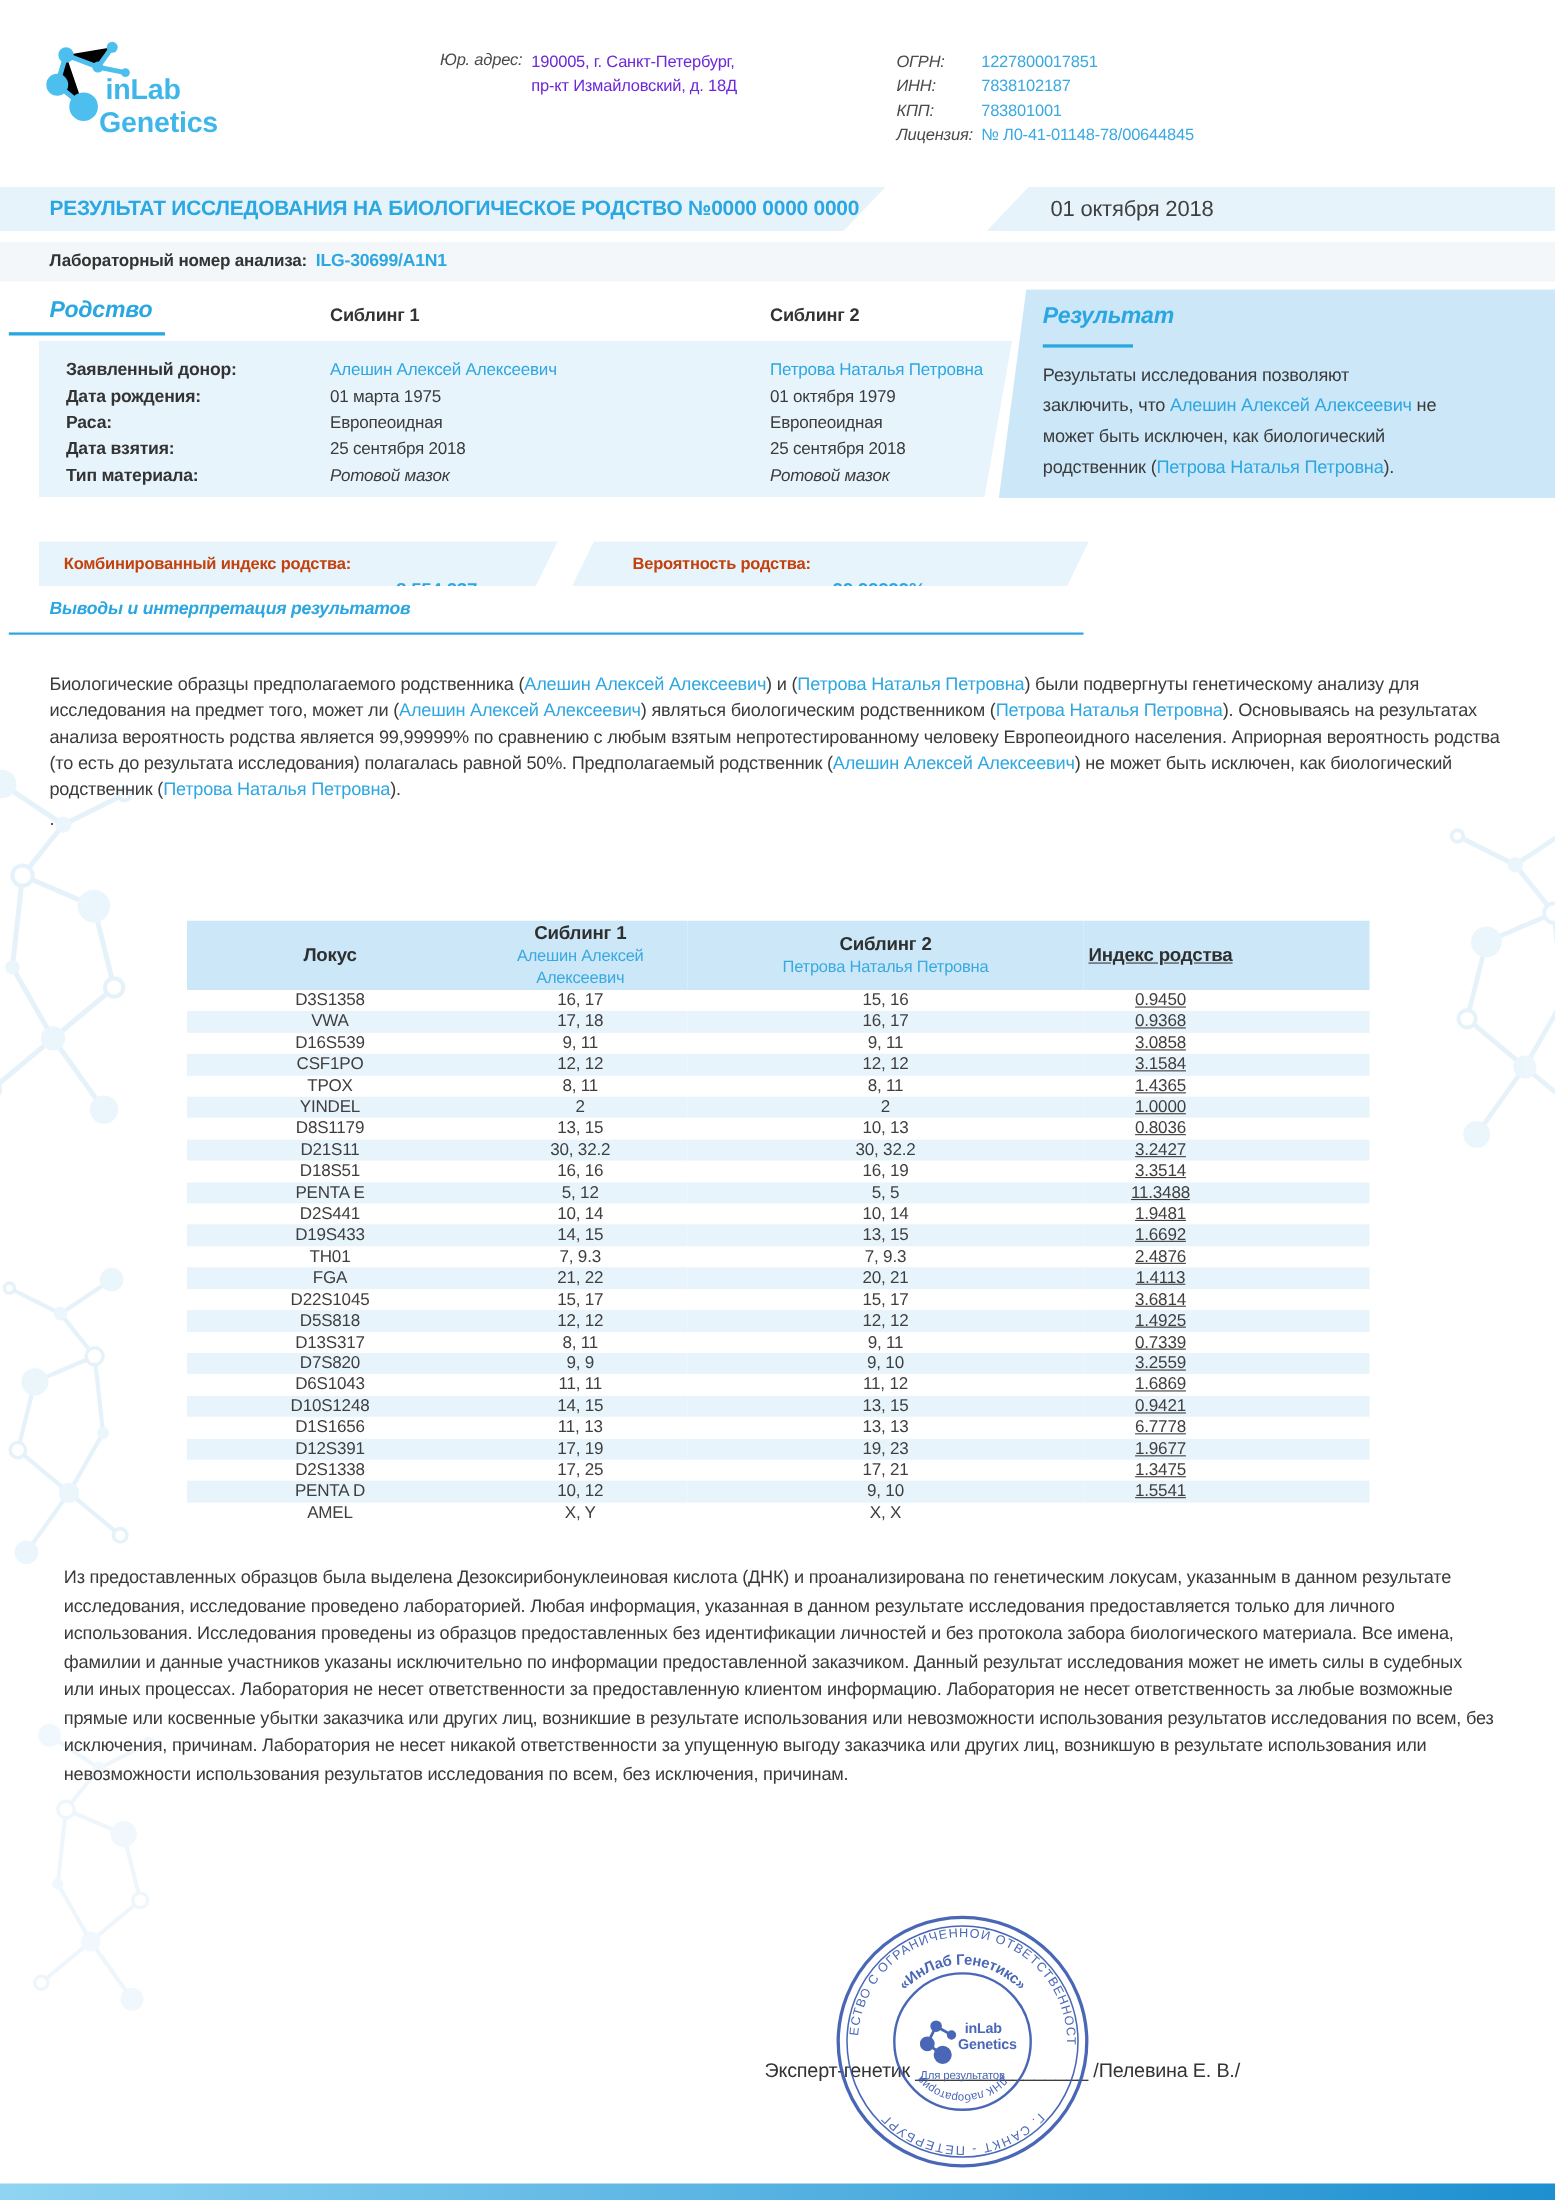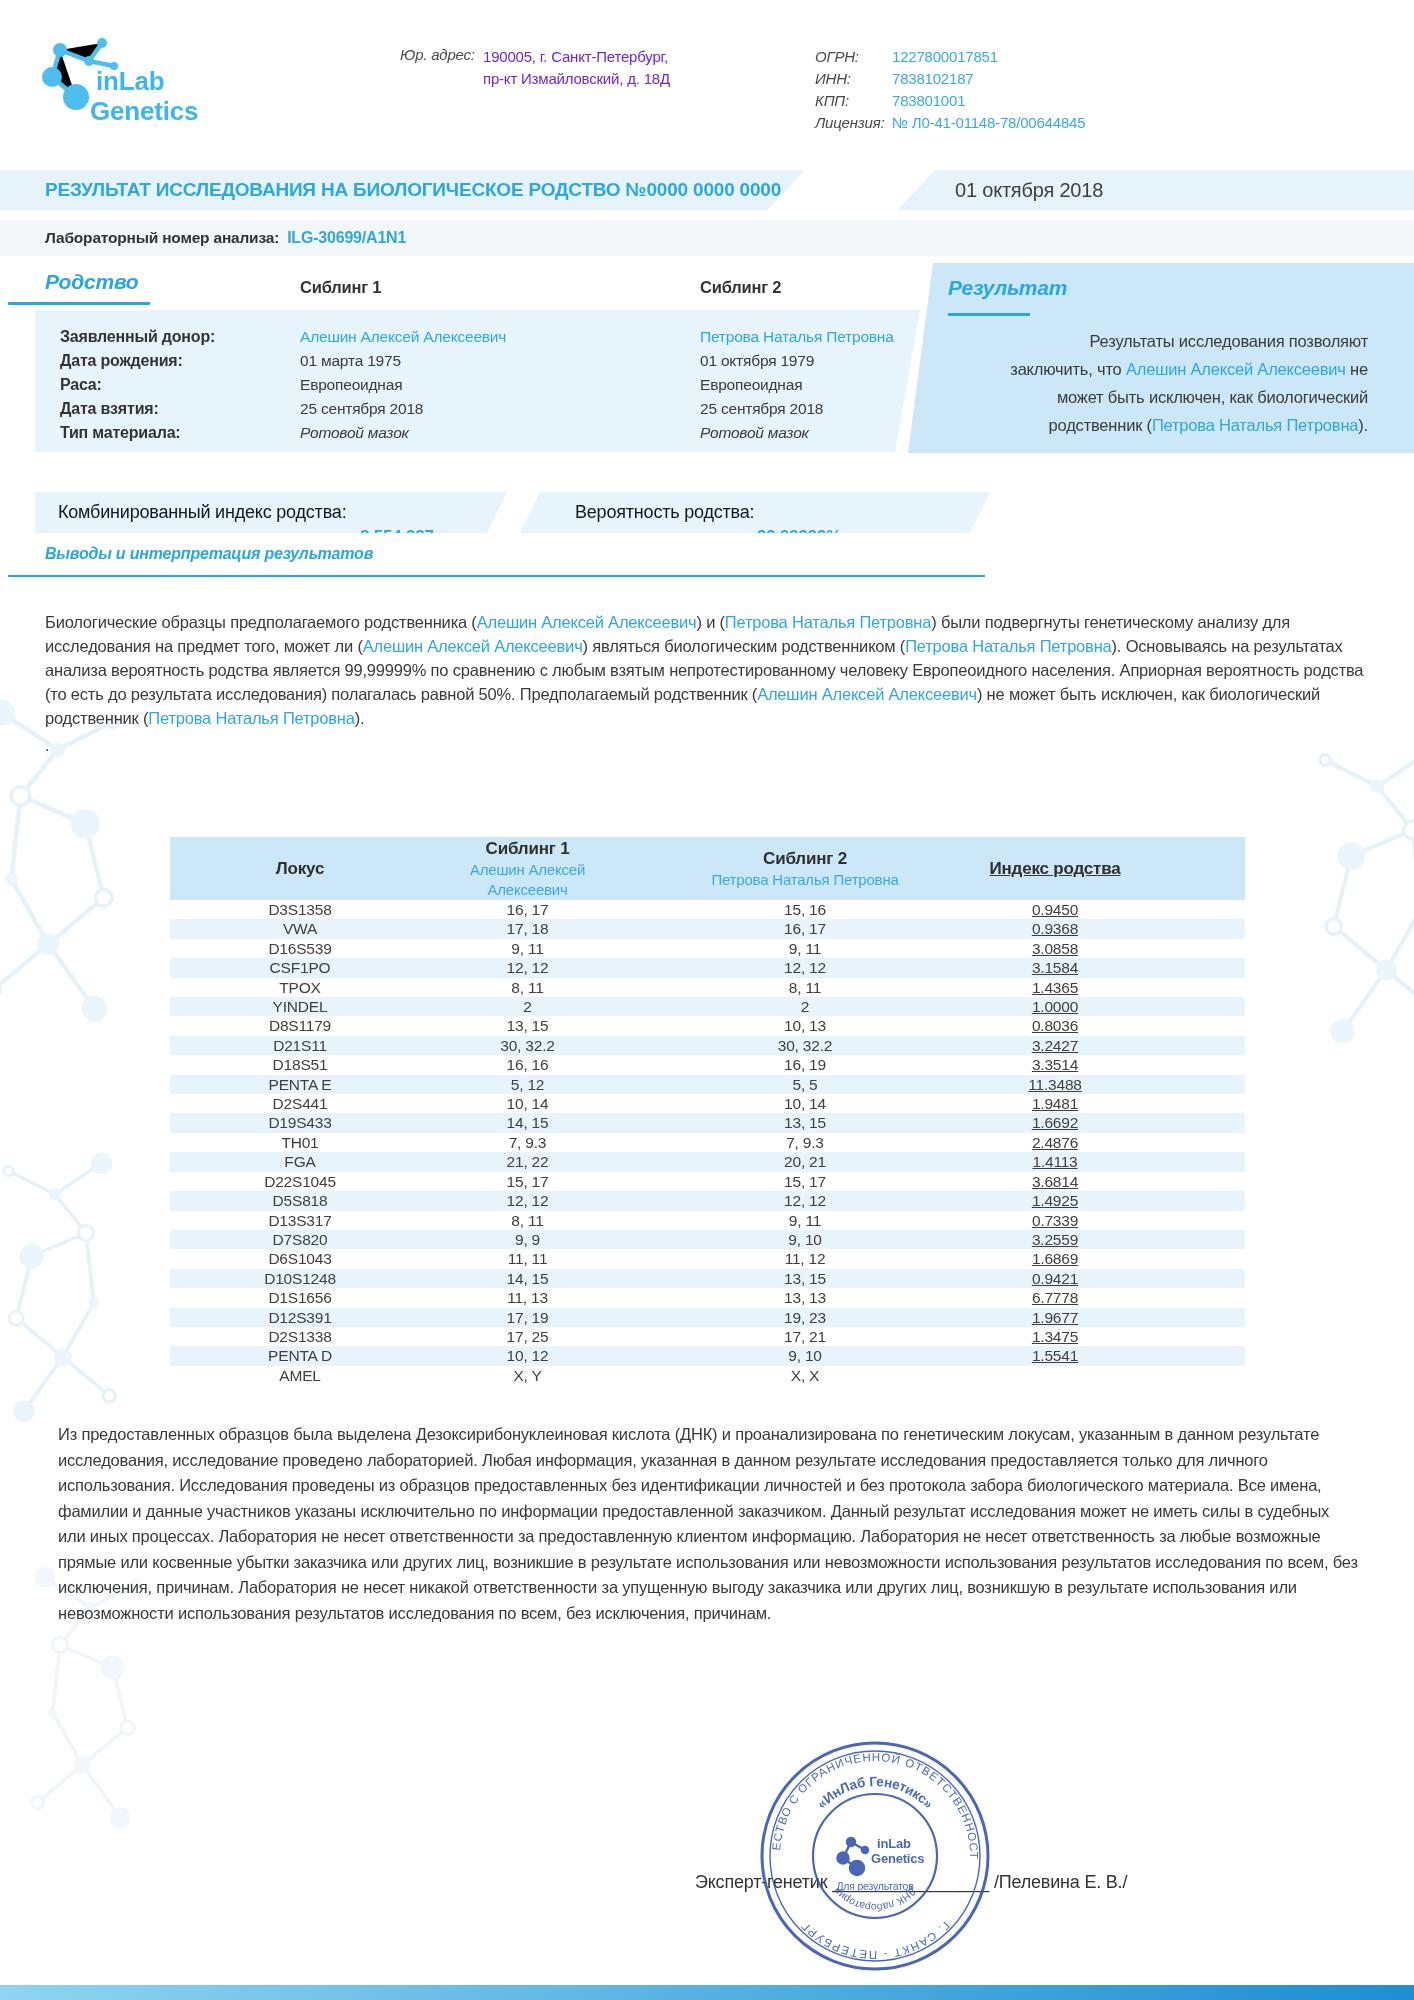--- a/index.html
+++ b/index.html
@@ -43,27 +43,27 @@
   .k-row{position:relative;height:24px;line-height:24px;font-size:15.5px;}
   .k-label{position:absolute;left:25px;font-weight:bold;color:#333;font-size:16px;}
   .k-v1{position:absolute;left:265px;}
   .k-v2{position:absolute;left:665px;}
 
   
   .result-panel{left:908px;top:263px;width:506px;height:190px;background:#cbe7f8;
                 clip-path:polygon(25px 0,100% 0,100% 100%,0 100%);}
   .result-h{left:948px;top:276px;}
   .result-underline{left:948px;top:313px;width:82px;}
-  .result-text{left:948px;top:327px;width:420px;font-size:16.5px;line-height:28px;white-space:pre-line;text-align:right;}
+  .result-text{left:948px;top:327px;width:420px;font-size:16.5px;line-height:28px;white-space:pre-line;}
 
   
   .bar{top:492px;height:41px;background:#e8f4fc;line-height:41px;}
   .bar1{left:35px;width:472px;clip-path:polygon(0 0,100% 0,calc(100% - 20px) 100%,0 100%);}
   .bar2{left:520px;width:470px;clip-path:polygon(20px 0,100% 0,calc(100% - 20px) 100%,0 100%);}
-  .m-label{position:absolute;font-weight:normal;font-size:18px;color:#0f172a;}
+  .m-label{position:absolute;font-weight:bold;font-size:15px;color:#c2410c;}
   .m-value{position:absolute;font-weight:bold;font-size:17px;color:#2ea7e0;margin-top:24px;}
 
   .concl-h{left:45px;top:545px;font-size:16px;}
   .concl-underline{left:8px;top:575px;width:977px;height:2px;}
   .concl-p{left:45px;top:610px;width:1325px;font-size:16.5px;line-height:24px;color:#3b3b3b;}
   .concl-dot{left:45px;top:736px;font-size:16.5px;}
 
   
   .loci-wrap{left:170px;top:837px;width:1075px;}
   table.loci{width:1075px;border-collapse:collapse;table-layout:fixed;}

